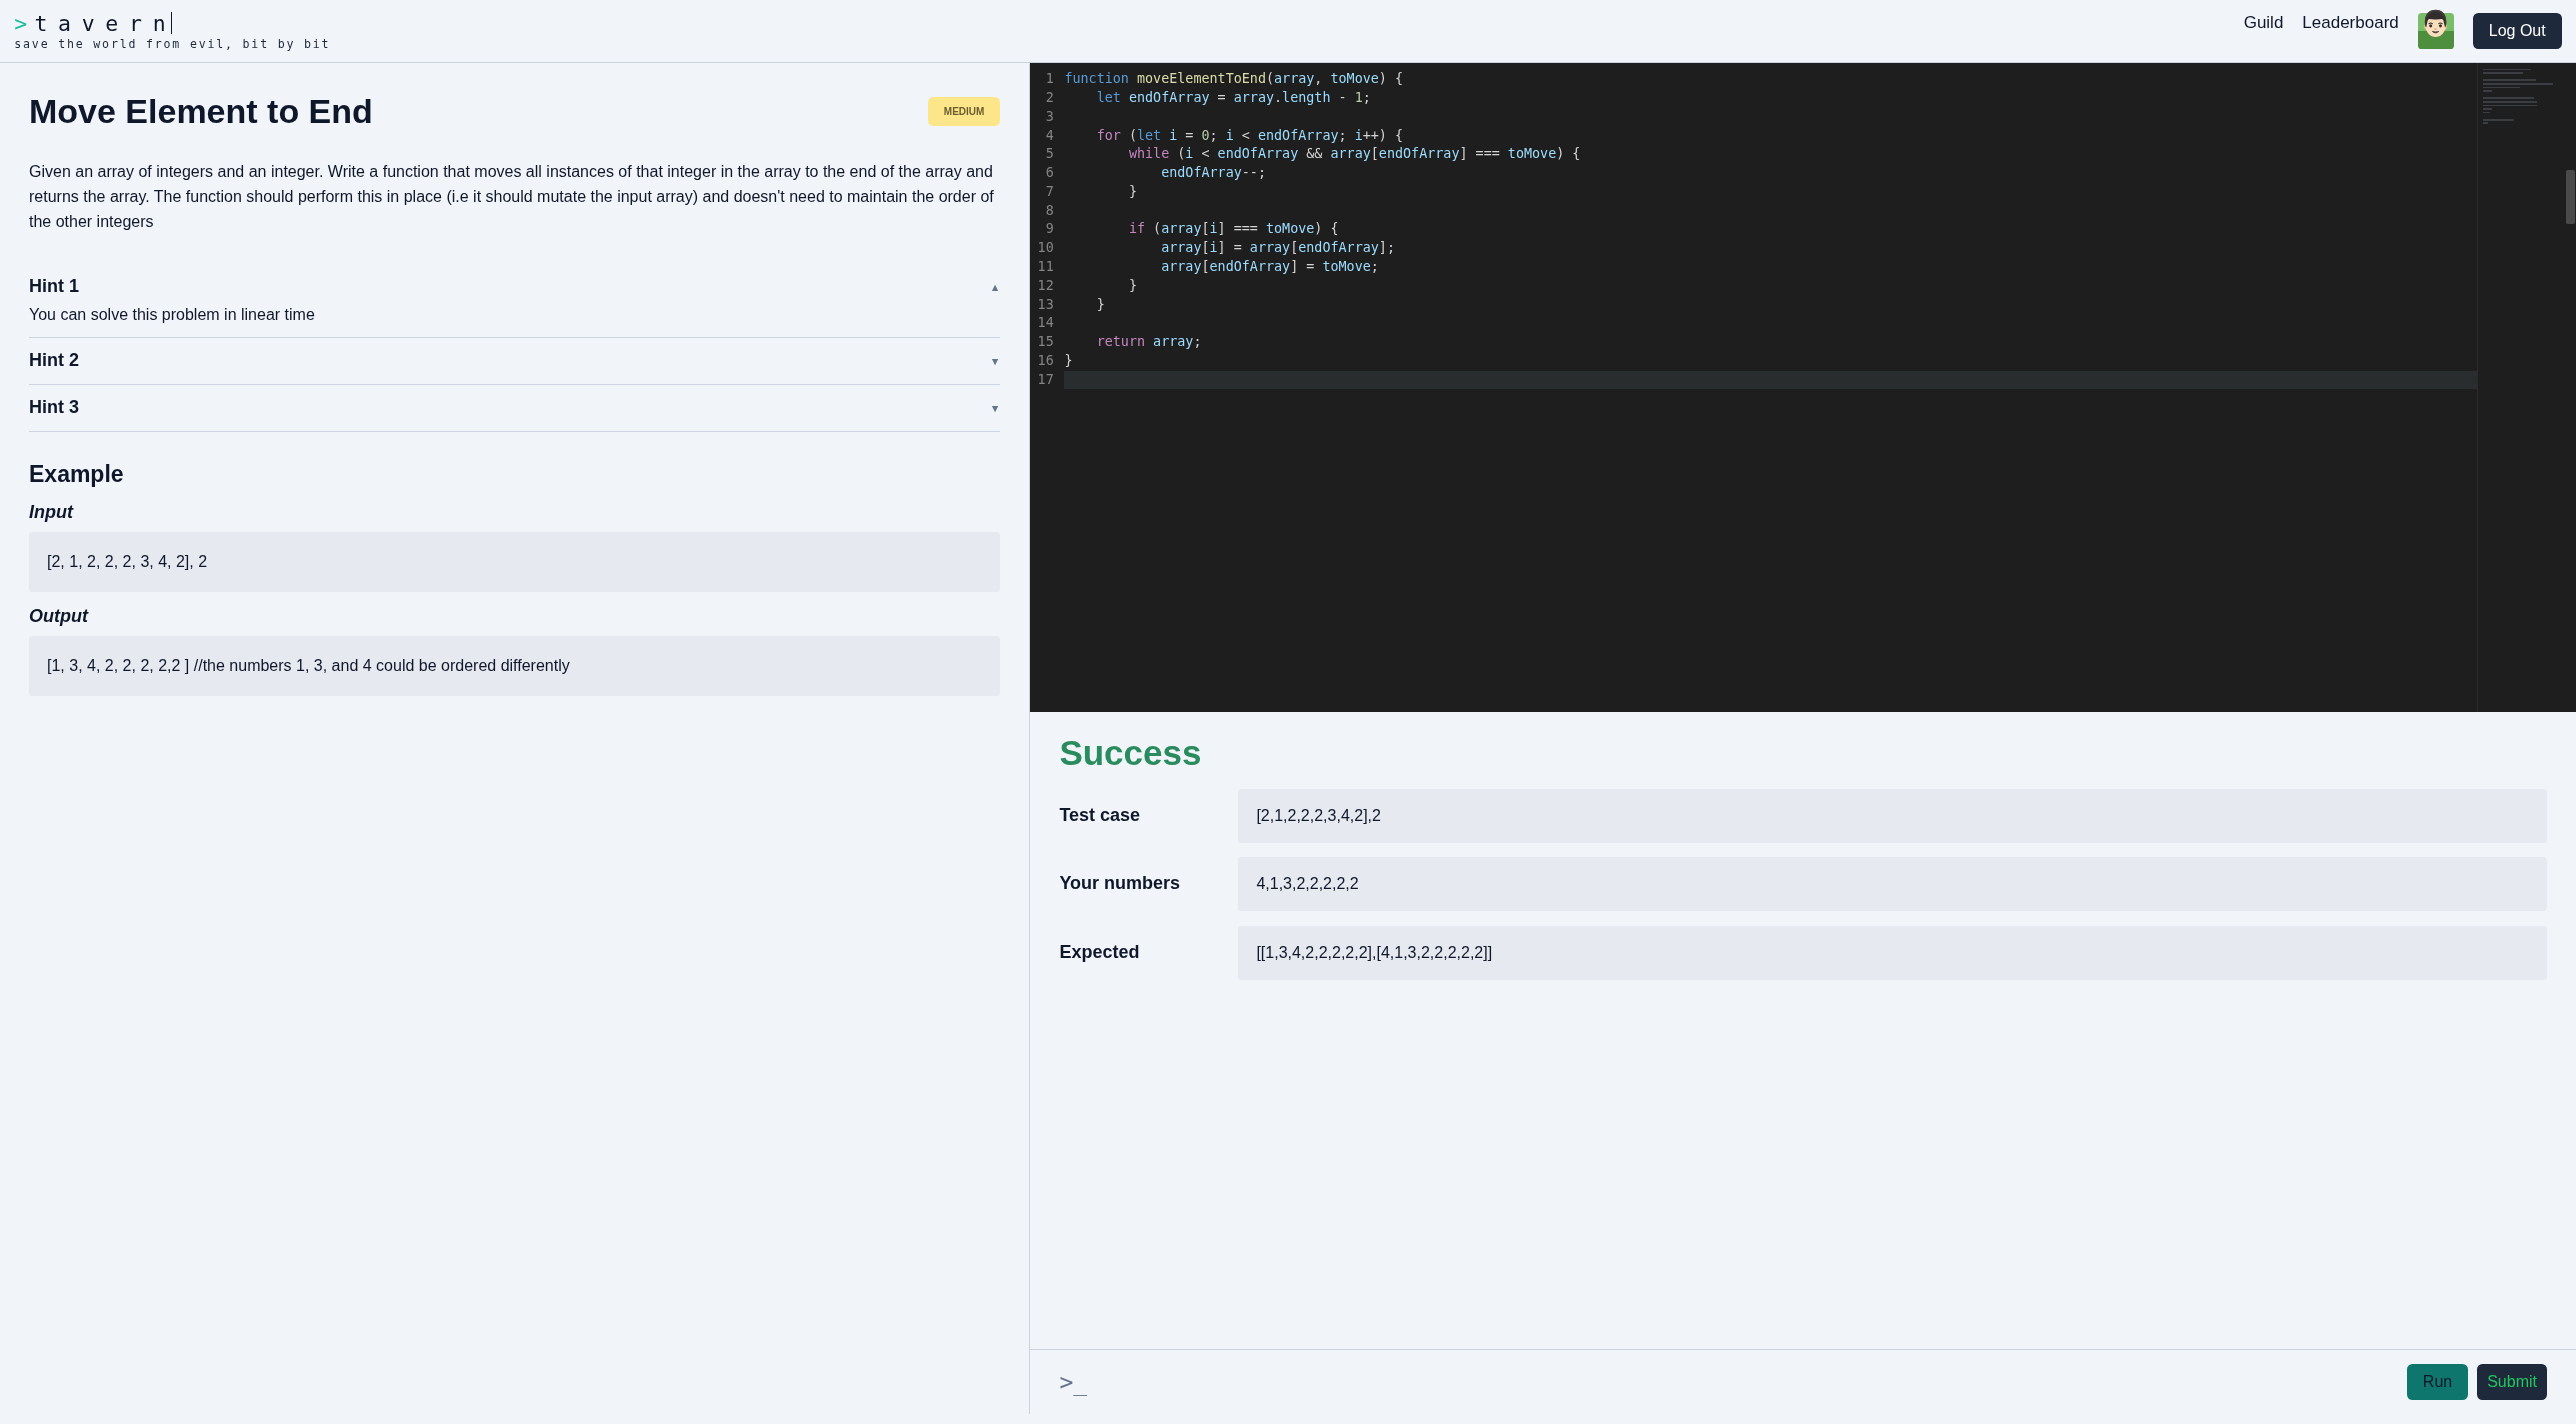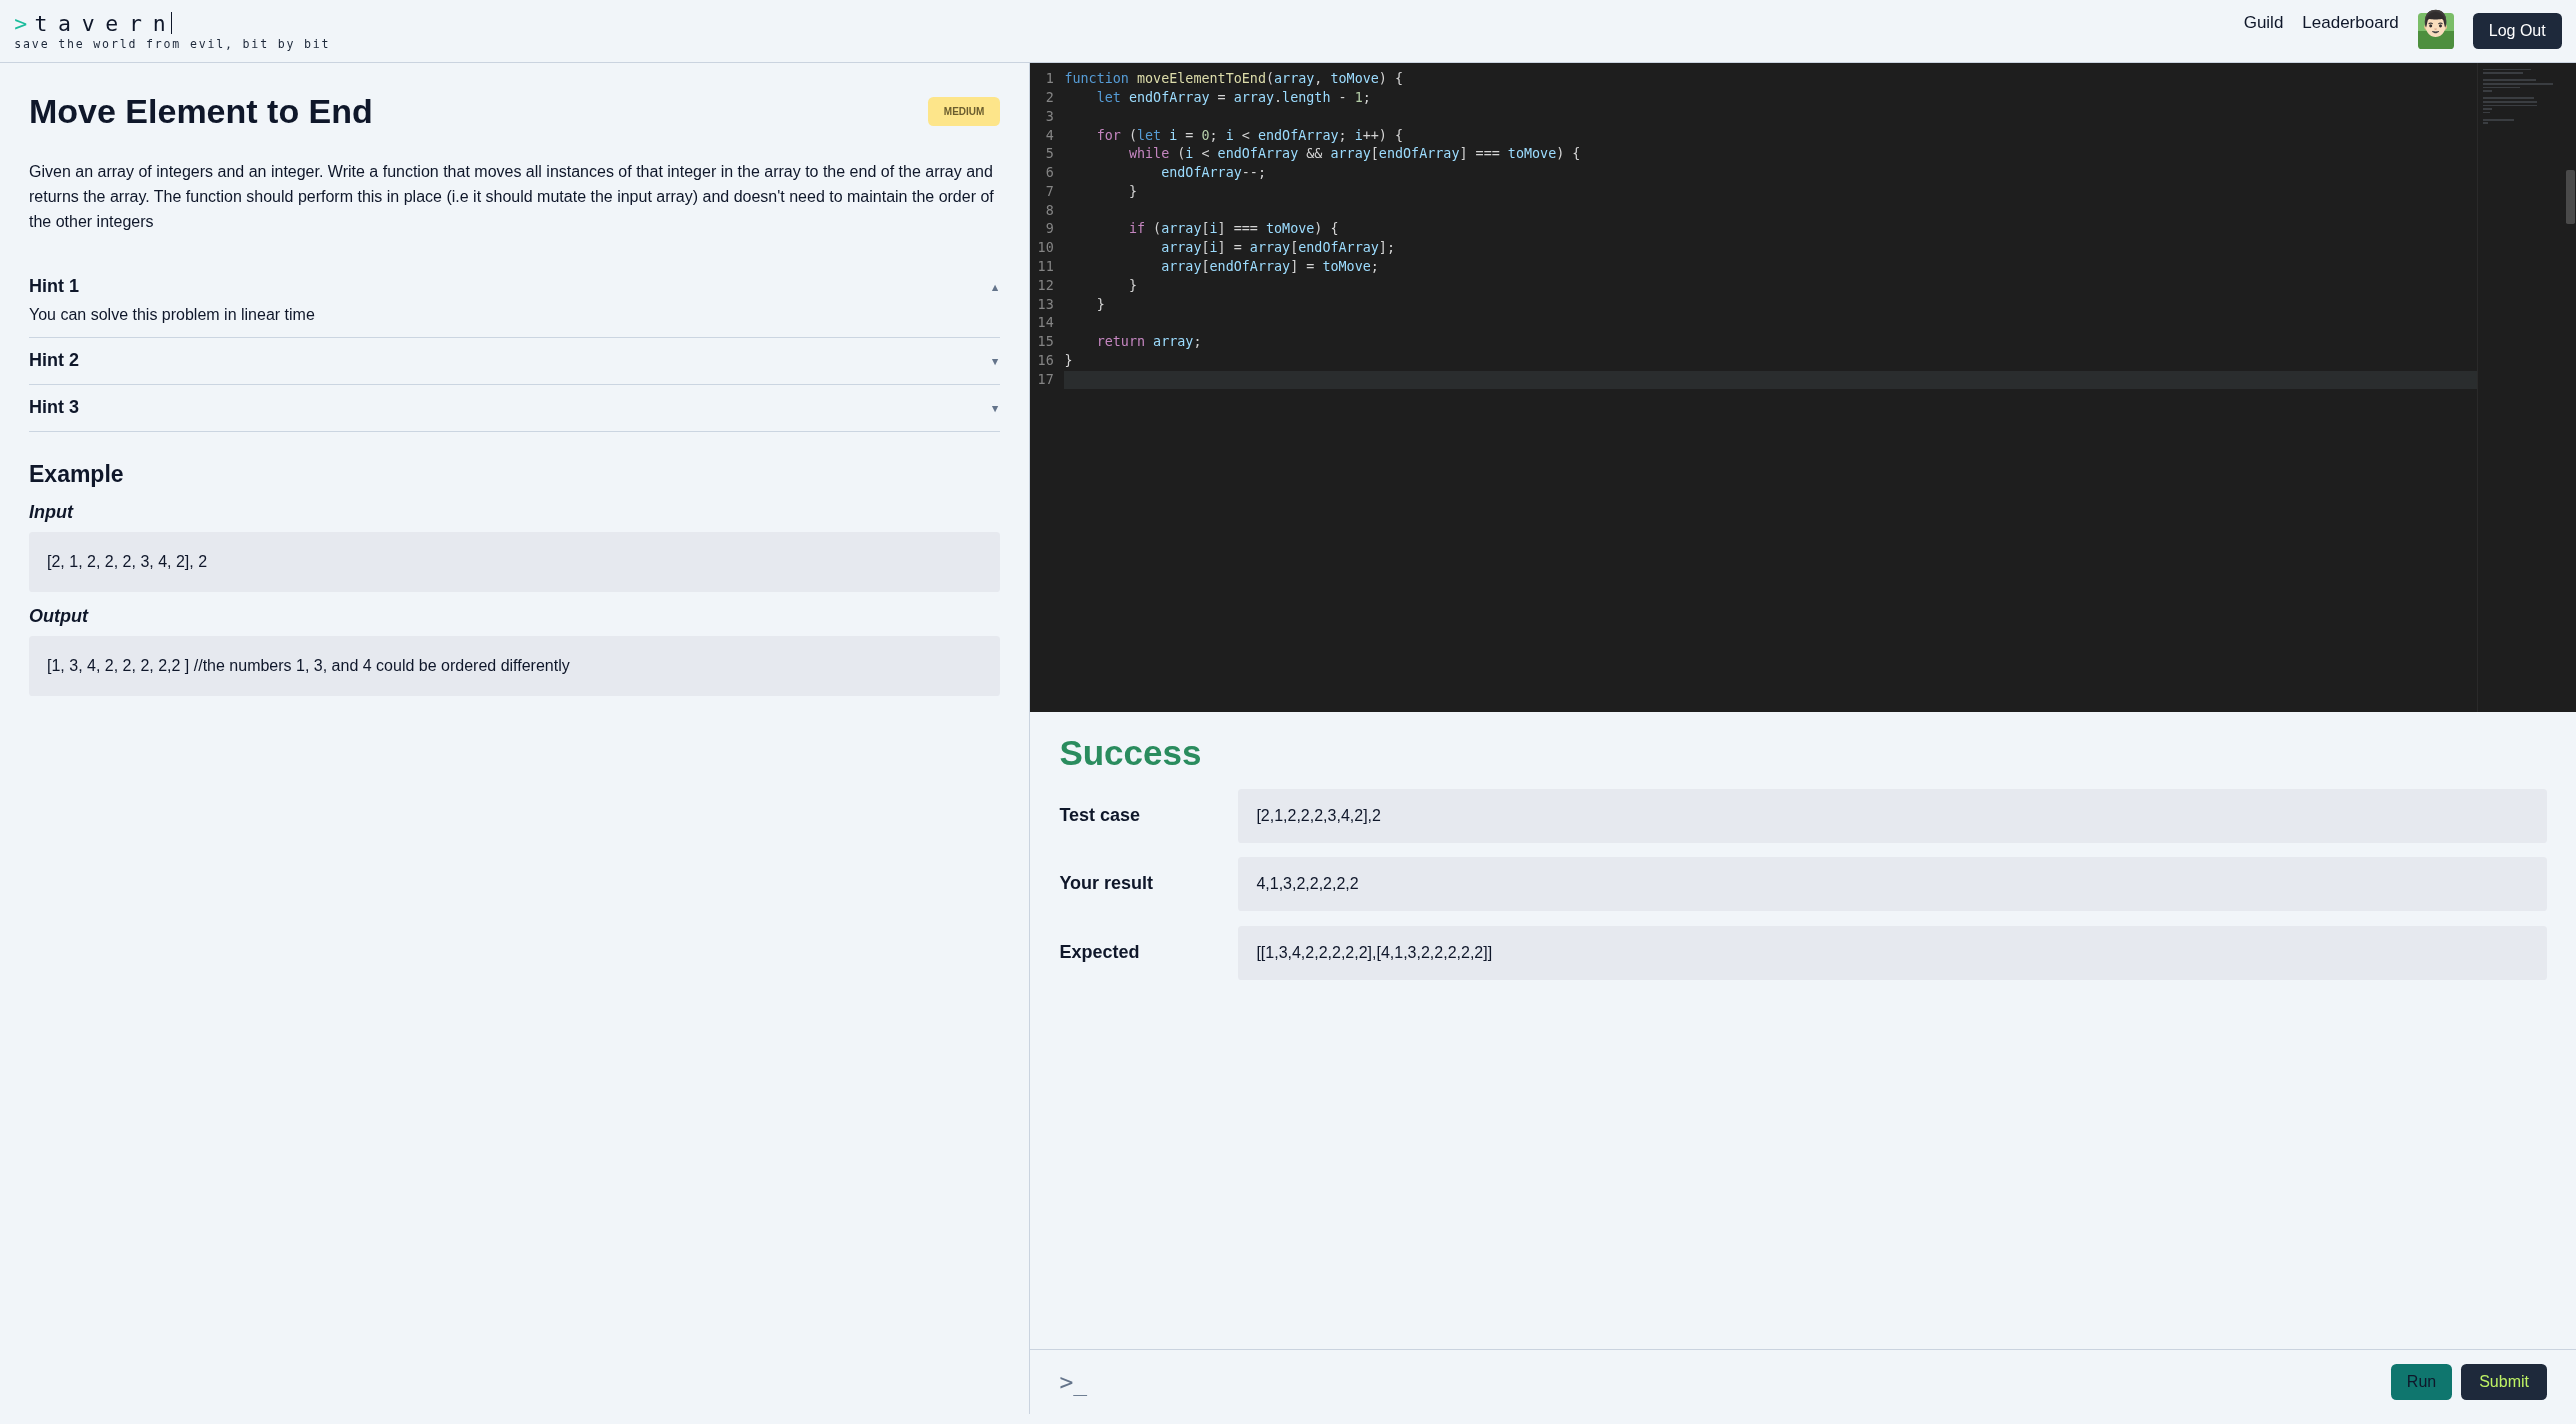--- a/index.html
+++ b/index.html
@@ -190,23 +190,23 @@
       background: #0f766e;
       border: none;
       padding: 9px 16px;
       font-size: 16px;
       border-radius: 5.4px;
       cursor: pointer;
       color: #0f172a;
     }
     .submit-btn {
       background: #1e293b;
-      color: #bef264;
+      color: #22c55e;
       border: none;
-      padding: 9px 18px;
+      padding: 9px 10px;
       font-size: 16px;
       border-radius: 5.4px;
       cursor: pointer;
     }
     .current-line { background: #2a2d2e; display: inline-block; width: 100%; }
     .scrollbar-track {
       position: absolute;
       right: 0;
       height: 100%;
       width: 12.5px;
@@ -329,21 +329,21 @@
     </div>
 
     <div class="results">
       <h2 class="success-heading">Success</h2>
       <div id="results-rows">
           <div class="result-row">
             <div class="result-label">Test case</div>
             <div class="result-value">[2,1,2,2,2,3,4,2],2</div>
           </div>
           <div class="result-row">
-            <div class="result-label">Your result</div>
+            <div class="result-label">Your numbers</div>
             <div class="result-value">4,1,3,2,2,2,2,2</div>
           </div>
           <div class="result-row">
             <div class="result-label">Expected</div>
             <div class="result-value">[[1,3,4,2,2,2,2,2],[4,1,3,2,2,2,2,2]]</div>
           </div>
         </div>
     </div>
 
     <div class="bottom-bar">

